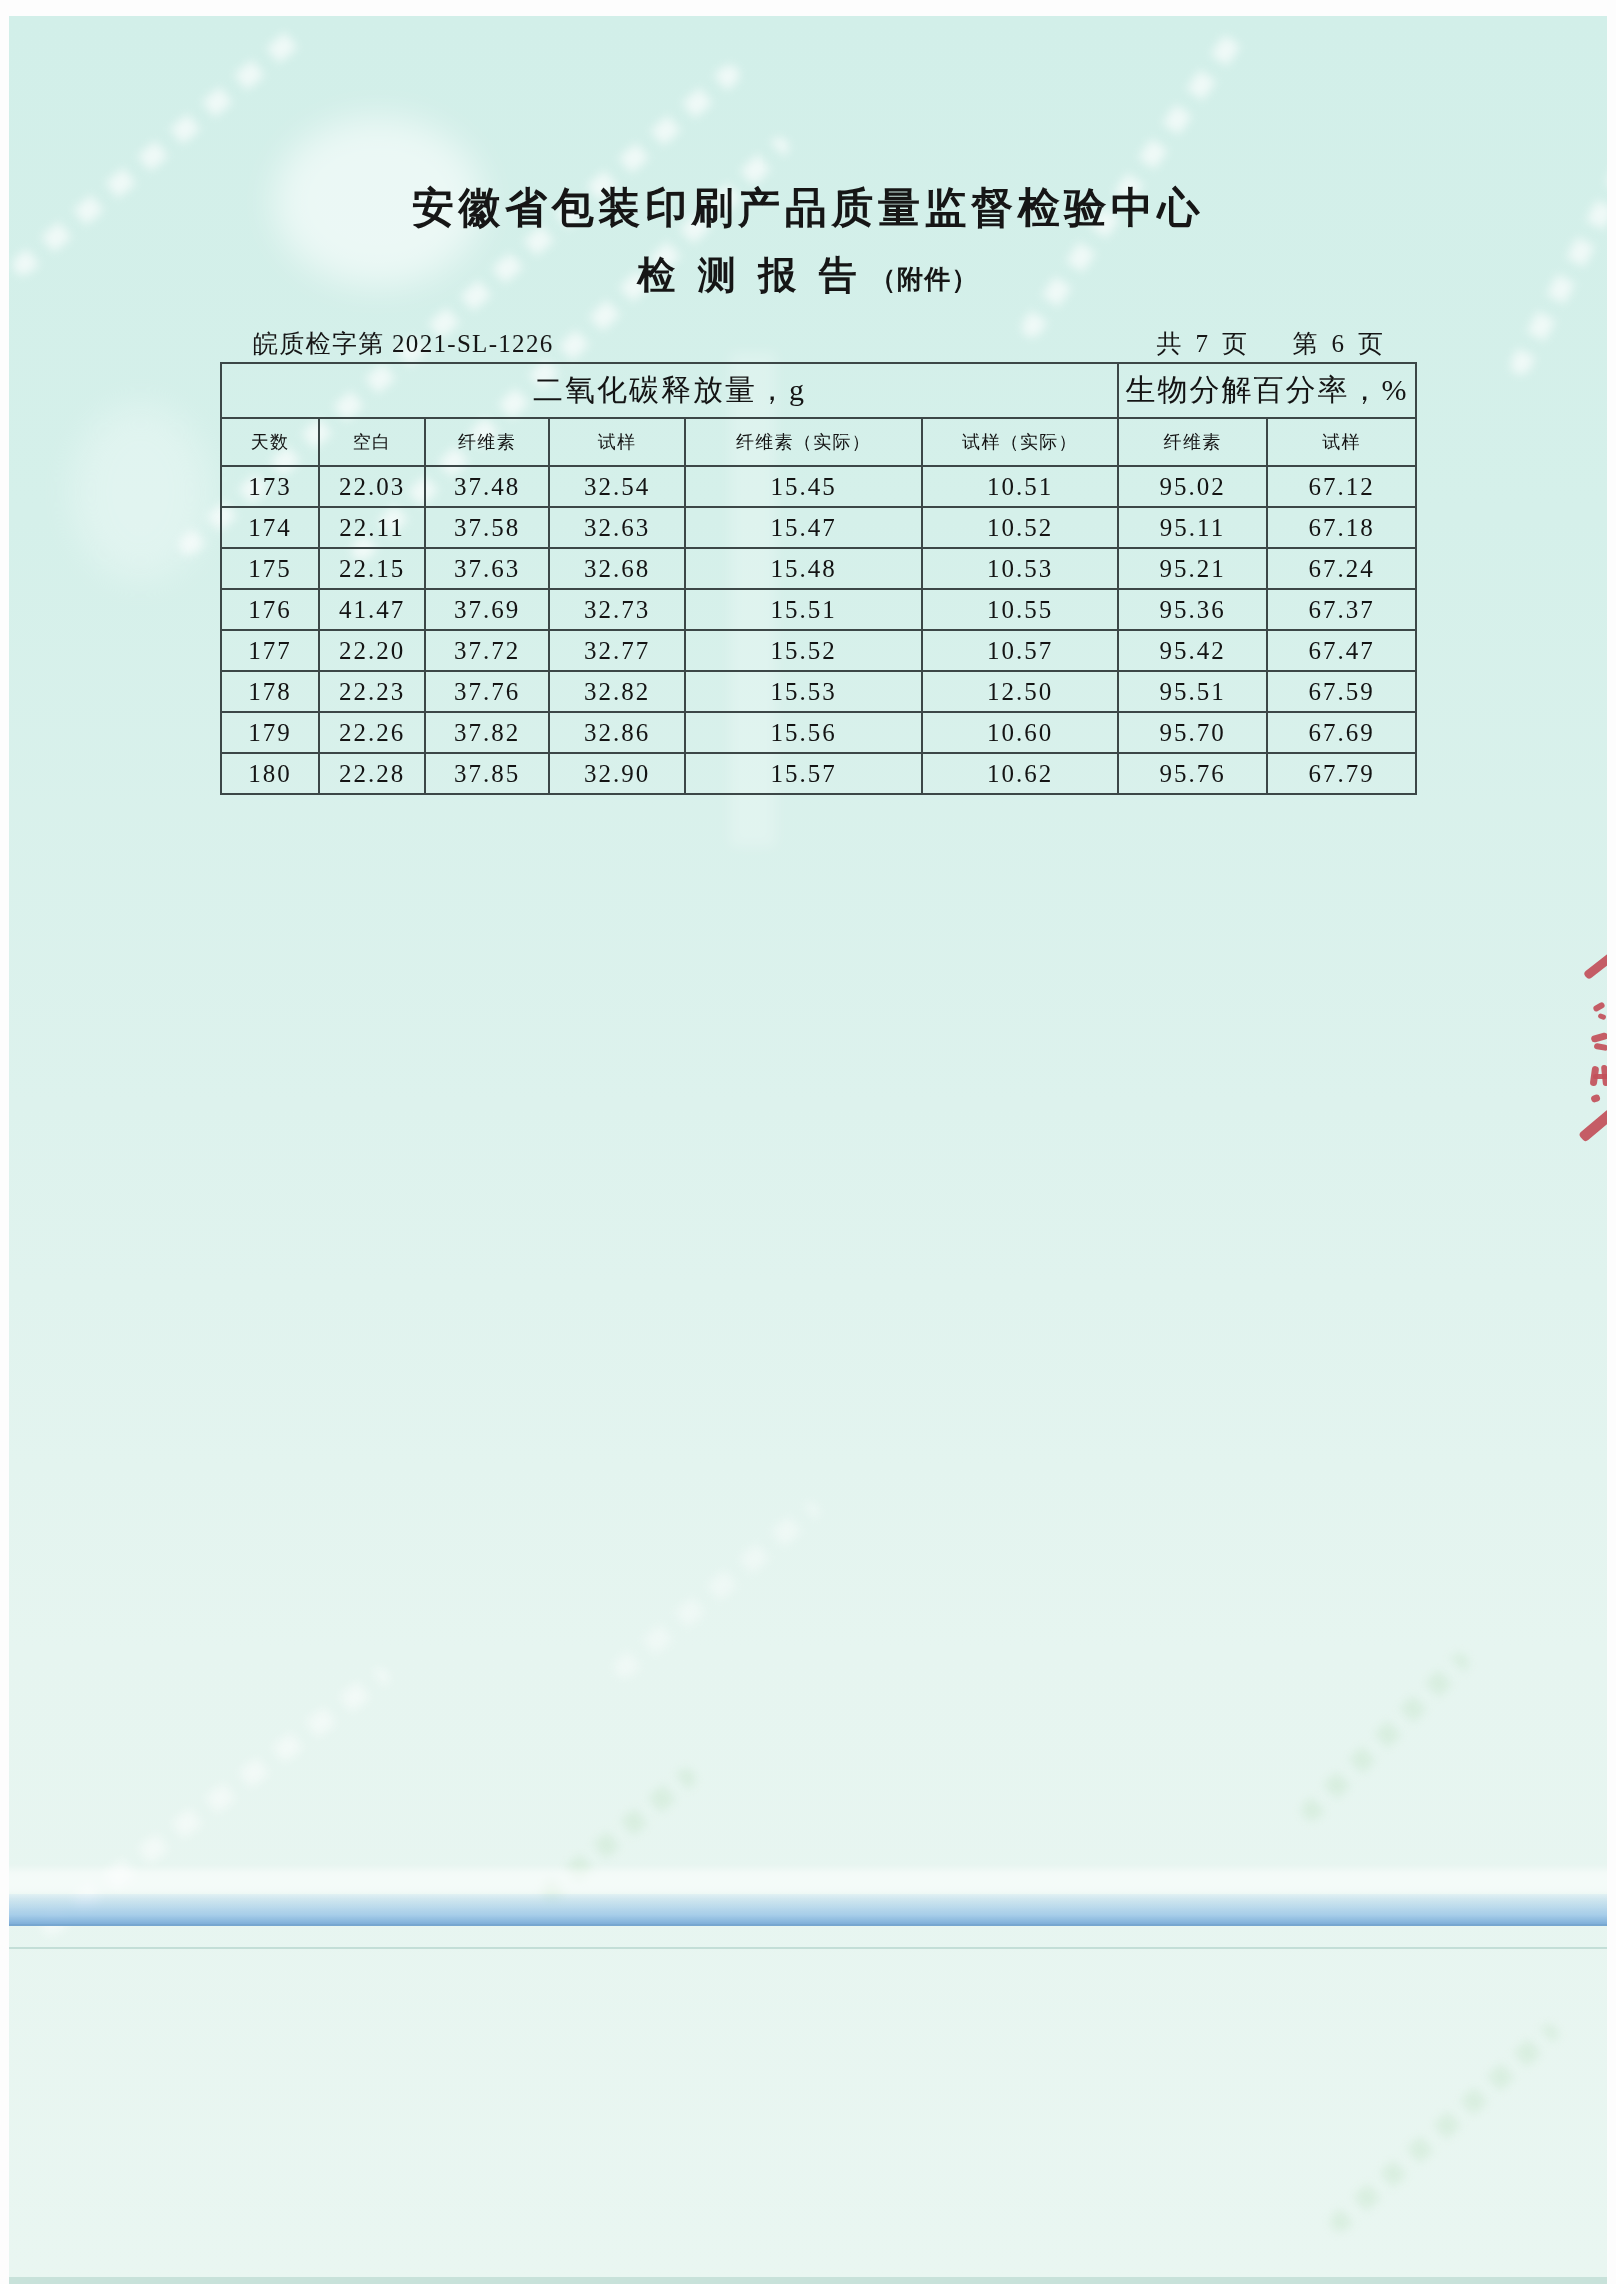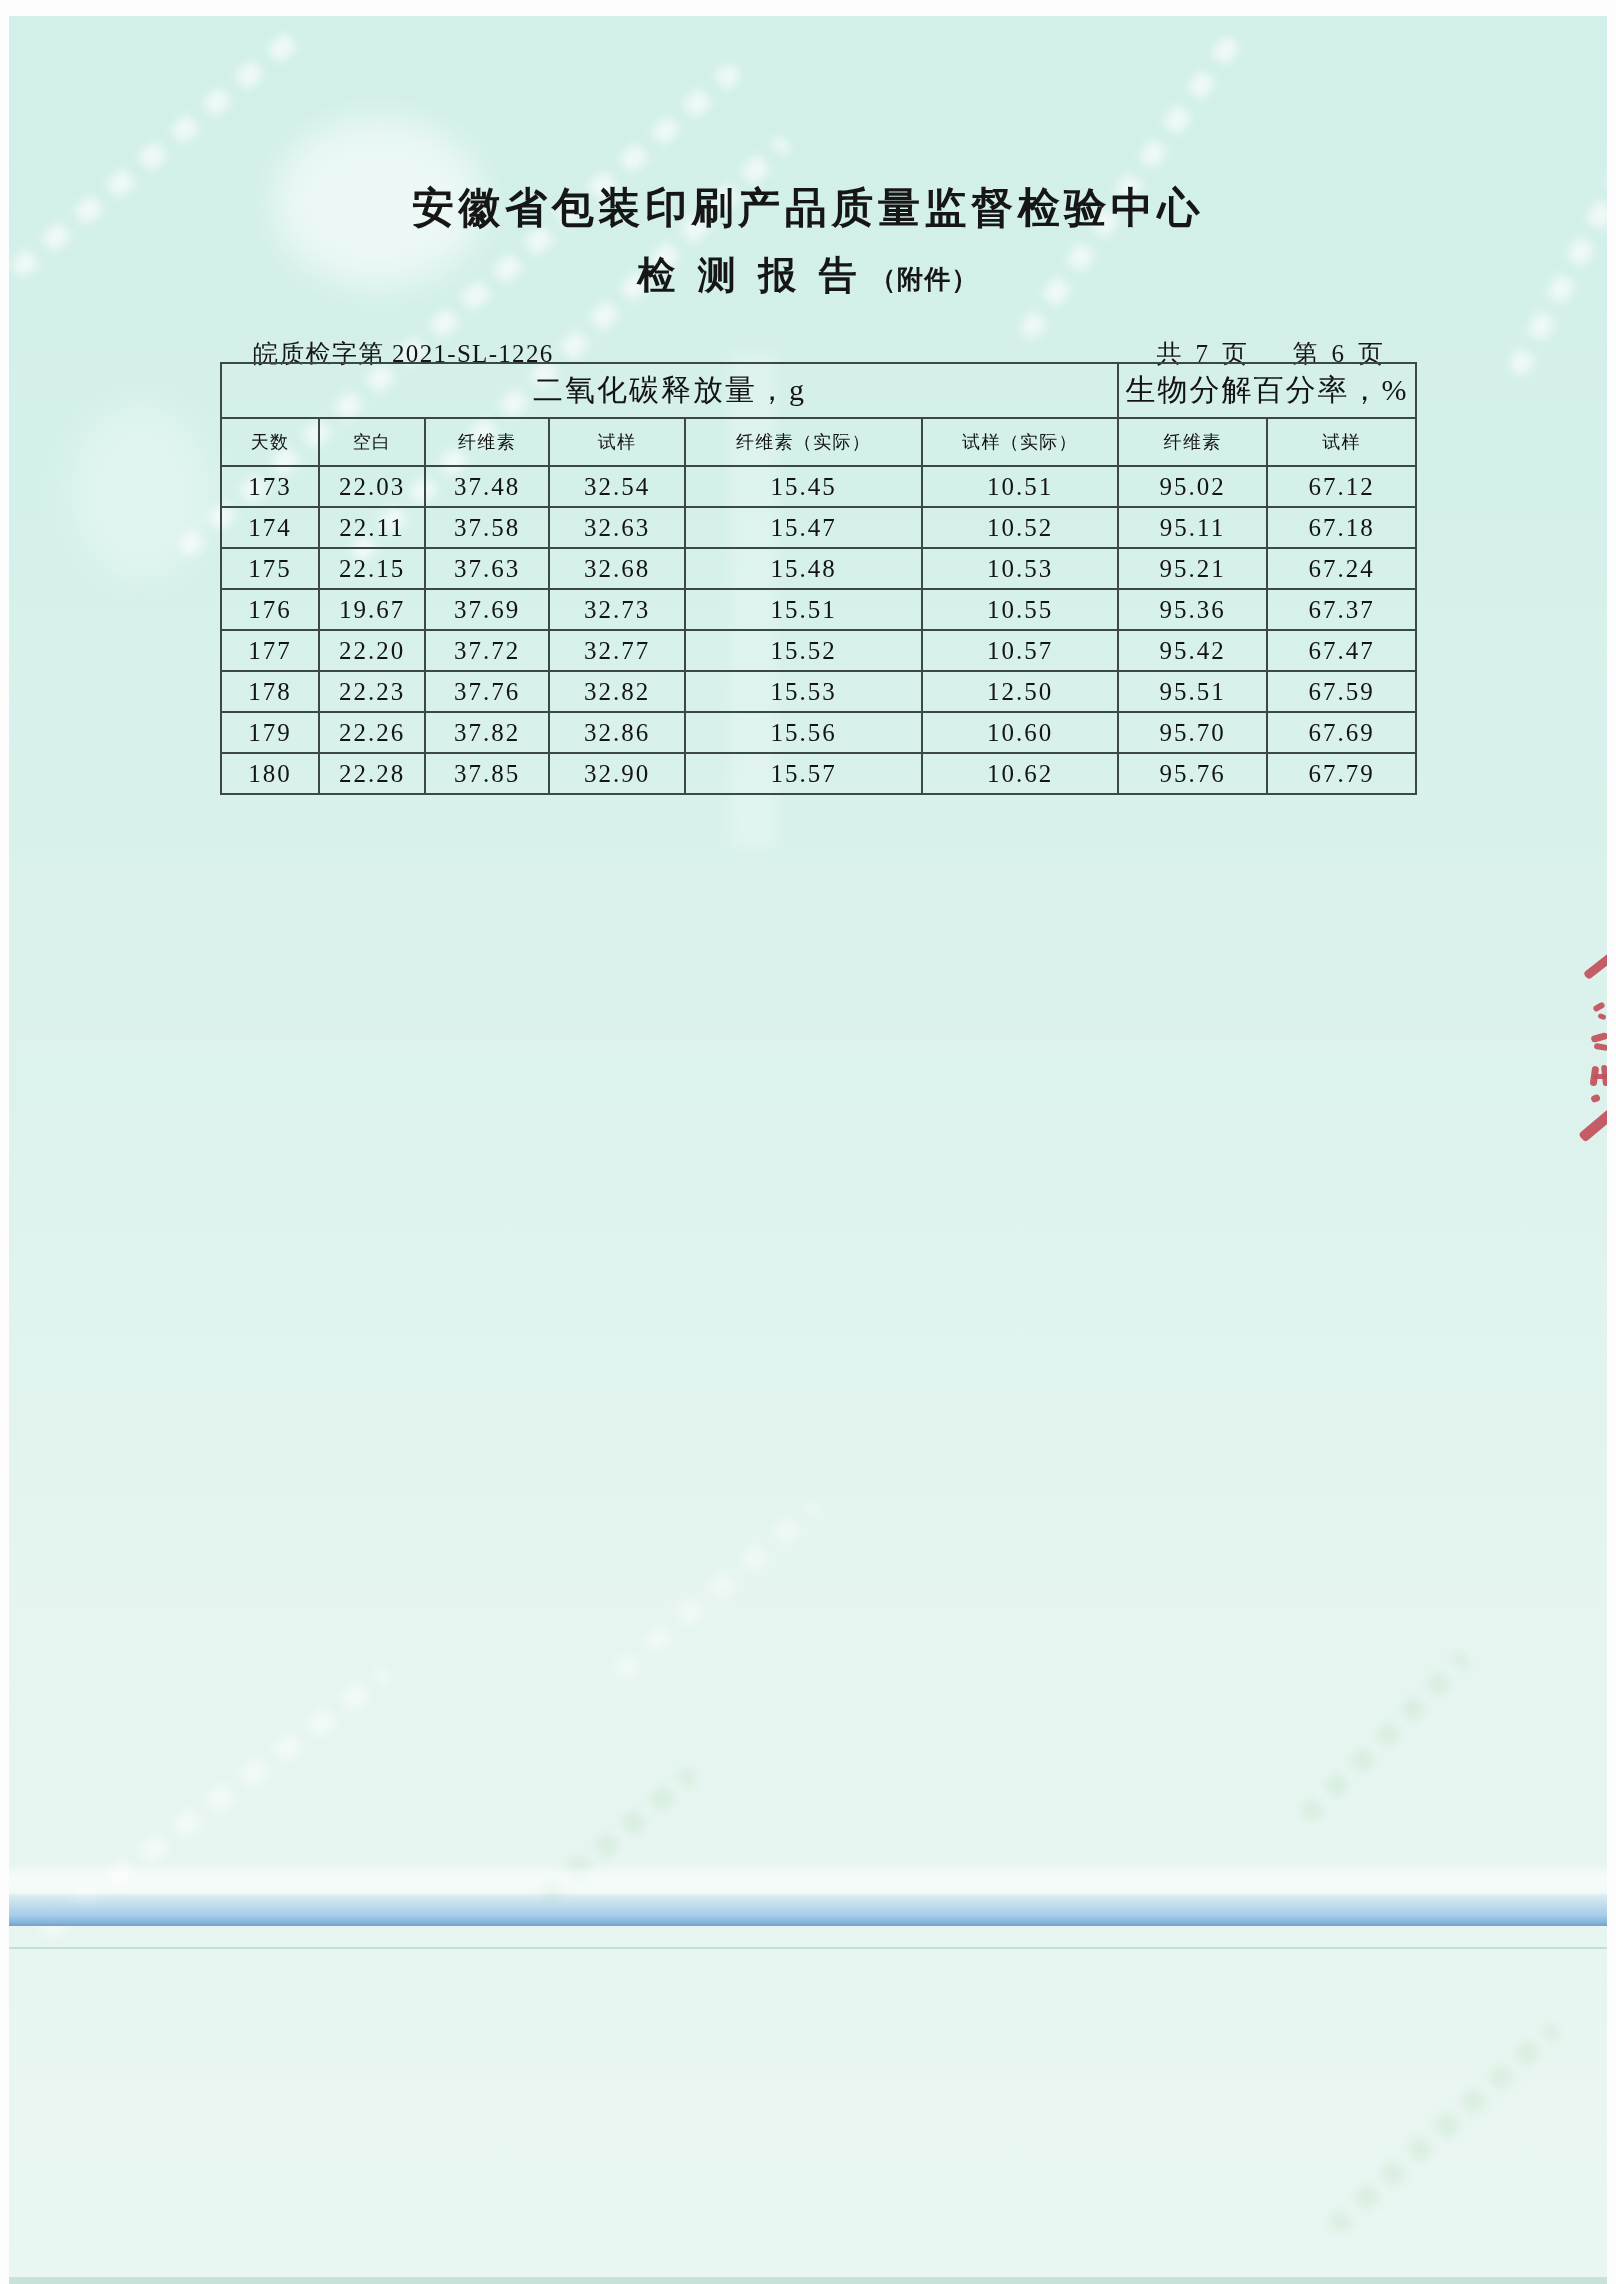--- a/index.html
+++ b/index.html
@@ -26,21 +26,21 @@
   .center-name{
     position:absolute;left:0;top:180px;width:100%;text-align:center;
     font-size:42px;font-weight:700;letter-spacing:4.6px;white-space:nowrap;
   }
   .report-title-row{
     position:absolute;left:0;top:250px;width:100%;text-align:center;white-space:nowrap;
   }
   .report-title{font-size:38px;font-weight:700;letter-spacing:6.5px;display:inline-block;vertical-align:baseline;}
   .report-title-note{font-size:26px;font-weight:700;letter-spacing:1.3px;display:inline-block;vertical-align:baseline;margin-left:3.9px;}
   .meta-row{
-    position:absolute;left:253px;top:337px;width:1134px;
+    position:absolute;left:253px;top:327px;width:1134px;
     display:flex;justify-content:space-between;align-items:baseline;
     font-size:25px;letter-spacing:1.3px;white-space:nowrap;
   }
   .page-info span{margin-left:34px;letter-spacing:3.9px;}
   
   table.report{
     position:absolute;left:220px;top:362px;width:1195px;
     border-collapse:collapse;table-layout:fixed;
     border:2.6px solid #3c4747;
   }
@@ -156,21 +156,21 @@
           <td>22.15</td>
           <td>37.63</td>
           <td>32.68</td>
           <td>15.48</td>
           <td>10.53</td>
           <td>95.21</td>
           <td>67.24</td>
         </tr>
         <tr>
           <td>176</td>
-          <td>19.67</td>
+          <td>41.47</td>
           <td>37.69</td>
           <td>32.73</td>
           <td>15.51</td>
           <td>10.55</td>
           <td>95.36</td>
           <td>67.37</td>
         </tr>
         <tr>
           <td>177</td>
           <td>22.20</td>

